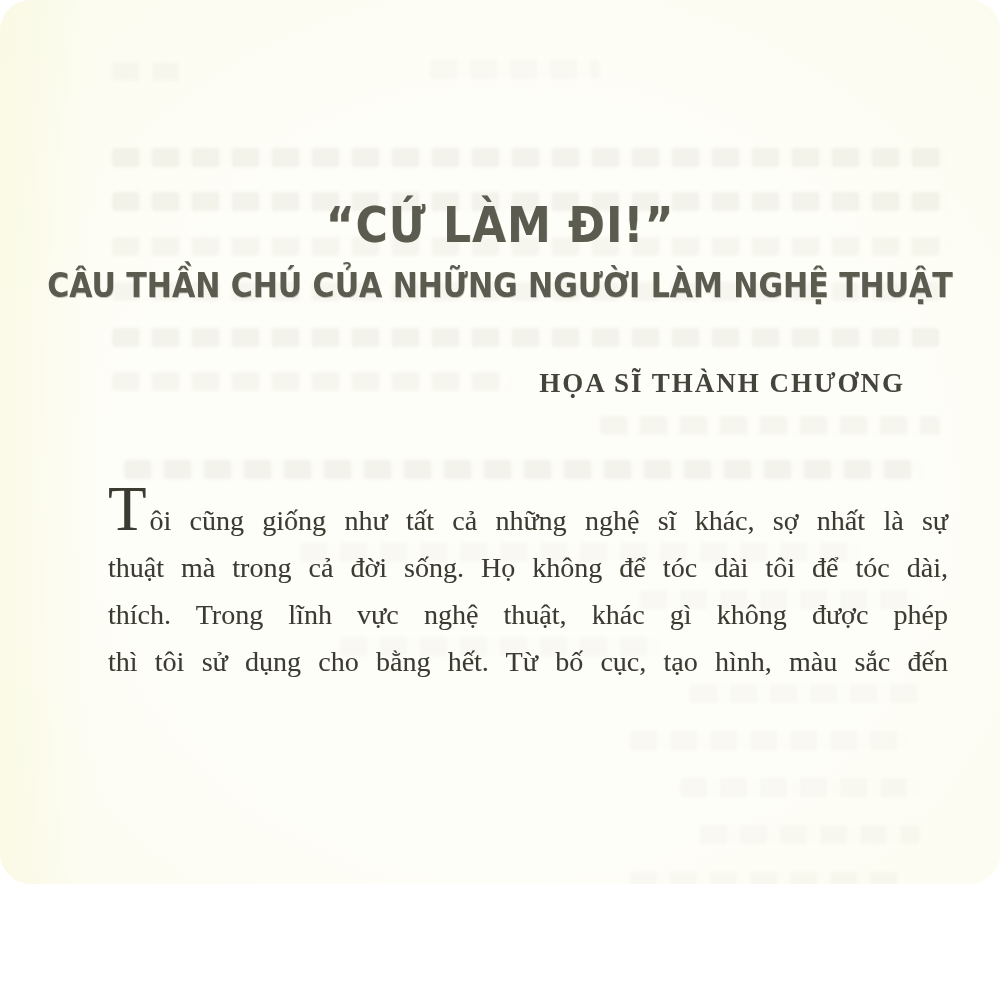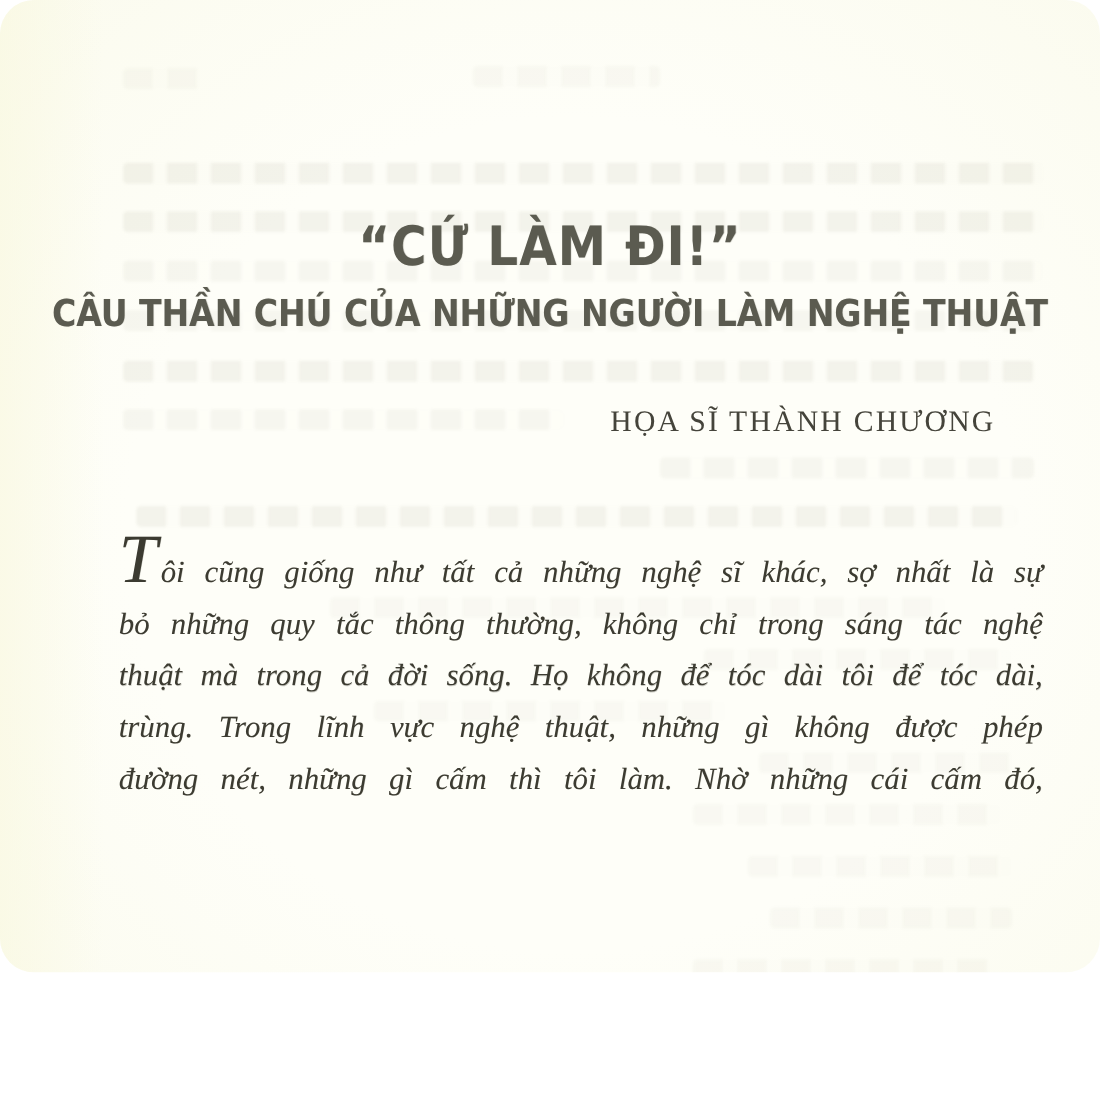--- a/index.html
+++ b/index.html
@@ -44,37 +44,36 @@
     text-align: center;
     font-family: "DejaVu Sans", sans-serif; font-weight: bold;
     font-size: 30px; letter-spacing: 0px;
     color: #5B5B50;
     transform: scaleY(1.12); transform-origin: top center;
     text-shadow: 0.5px 0.5px 0.6px rgba(91,91,80,0.35);
     z-index: 2;
   }
   .author {
     position: absolute; top: 368px; right: 95px;
-    font-family: "Liberation Serif", serif; font-weight: normal;
+    font-family: "Liberation Serif", serif; font-weight: bold;
     font-size: 27px; letter-spacing: 2px;
     color: #45443B;
     z-index: 2;
   }
   .bodytext {
     position: absolute; top: 497px; left: 108px; width: 840px;
     font-family: "Liberation Serif", serif;
     font-size: 28px; color: #3C3B31;
     z-index: 2;
     text-shadow: 0.3px 0.3px 0.3px rgba(60,59,49,0.25);
   }
   .bline {
     height: 47px; line-height: 47px;
     text-align: justify; text-align-last: justify;
     overflow: visible;
-    font-style: italic;
   }
   .dropcap {
     font-size: 63px; line-height: 0;
     margin-right: 3px;
     color: #3C3B31;
   }
 </style>
 </head>
 <body>
 
@@ -100,19 +99,18 @@
   <div class="bleed ghost" style="top:778px; left:680px; width:240px;"></div>
   <div class="bleed ghost" style="top:825px; left:700px; width:220px;"></div>
   <div class="bleed ghost" style="top:872px; left:630px; width:270px;"></div>
 
   <div class="title">“CỨ LÀM ĐI!”</div>
   <div class="subtitle">CÂU THẦN CHÚ CỦA NHỮNG NGƯỜI LÀM NGHỆ THUẬT</div>
   <div class="author">HỌA SĨ THÀNH CHƯƠNG</div>
 
   <div class="bodytext">
     <div class="bline"><span class="dropcap">T</span><span>ôi cũng giống như tất cả những nghệ sĩ khác, sợ nhất là sự</span></div>
-    <div class="bline">bỏ những quy tắc thông thường, không chỉ trong sáng tác nghệ</div>
     <div class="bline">thuật mà trong cả đời sống. Họ không để tóc dài tôi để tóc dài,</div>
-    <div class="bline">trùng. Trong lĩnh vực nghệ thuật, những gì không được phép</div>
-    <div class="bline">đường nét, những gì cấm thì tôi làm. Nhờ những cái cấm đó,</div>
+    <div class="bline">thích. Trong lĩnh vực nghệ thuật, khác gì không được phép</div>
+    <div class="bline">thì tôi sử dụng cho bằng hết. Từ bố cục, tạo hình, màu sắc đến</div>
   </div>
 
 </div>
 
 </body></html>

